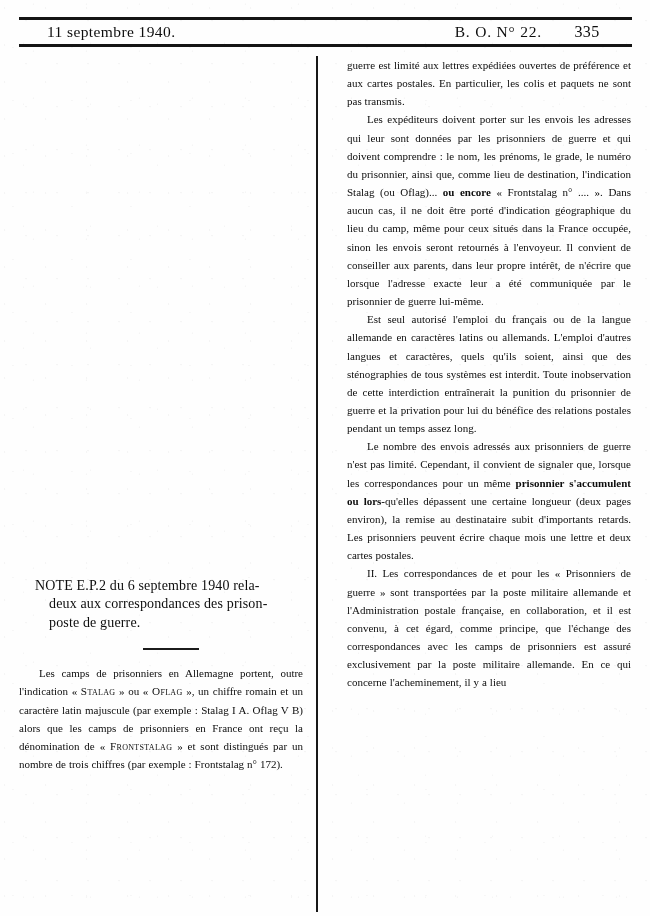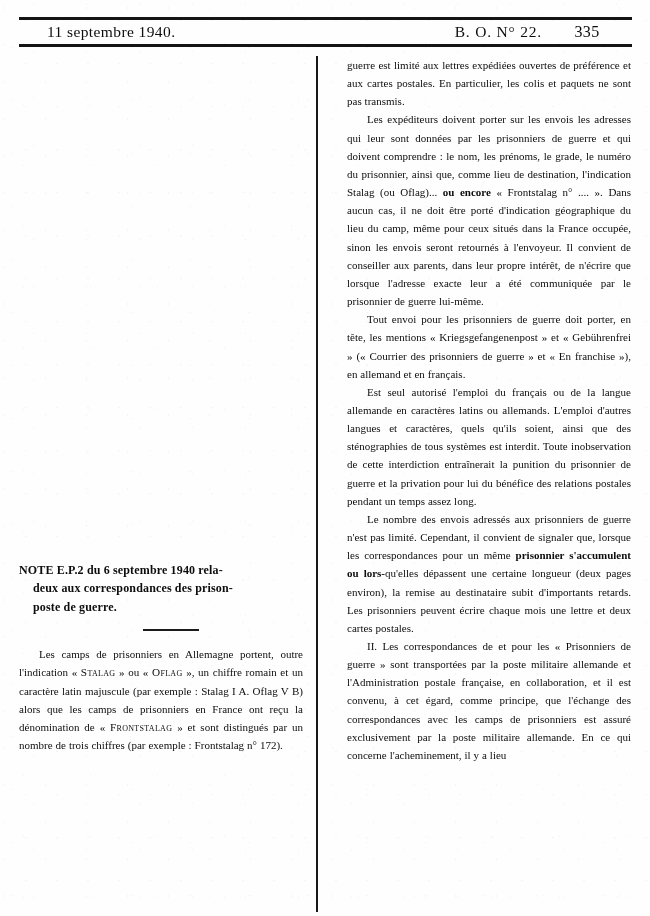--- a/index.html
+++ b/index.html
@@ -100,24 +100,24 @@
     line-height: 18.15px;
     text-align: justify;
     text-indent: 20px;
     -webkit-hyphens: none;
     hyphens: none;
     word-spacing: .2px;
   }
   p.no-indent { text-indent: 0; }
 
   .title {
-    margin: 0;
-    font-size: 12px;
+    margin: 16px;
+    font-size: 14px;
     line-height: 18.4px;
-    font-weight: bold;
+    font-weight: normal;
     text-align: justify;
     text-indent: 0;
     padding-left: 0;
     letter-spacing: .15px;
   }
   .title .cont { display: block; padding-left: 14px; }
 
   .ornament {
     width: 56px;
     height: 2px;
@@ -183,21 +183,20 @@
       <p><span>Les camps de prisonniers en Allemagne portent, outre l'indication « </span><span class="sc">Stalag</span><span> » ou « </span><span class="sc">Oflag</span><span> », un chiffre romain et un caractère latin majuscule (par exemple : Stalag I A. Oflag V B) alors que les camps de prisonniers en France ont reçu la dénomination de « </span><span class="sc">Frontstalag</span><span> » et sont distingués par un nombre de trois chiffres (par exemple : Frontstalag n° 172).</span></p>
 
     </div>
 
     <div class="col col-right">
 
       <p class="no-indent">guerre est limité aux lettres expédiées ouvertes de préférence et aux cartes postales. En particulier, les colis et paquets ne sont pas transmis.</p>
 
       <p><span>Les expéditeurs doivent porter sur les envois les adresses qui leur sont données par les prisonniers de guerre et qui doivent comprendre : le nom, les prénoms, le grade, le numéro du prisonnier, ainsi que, comme lieu de destination, l'indication Stalag (ou Oflag)... </span><span class="bolder">ou encore</span><span> « Frontstalag n° .... ». Dans aucun cas, il ne doit être porté d'indication géographique du lieu du camp, même pour ceux situés dans la France occupée, sinon les envois seront retournés à l'envoyeur. Il convient de conseiller aux parents, dans leur propre intérêt, de n'écrire que lorsque l'adresse exacte leur a été communiquée par le prisonnier de guerre lui-même.</span></p>
 
-      <p>Tout envoi pour les prisonniers de guerre doit porter, en tête, les mentions « Kriegsgefangenenpost » et « Gebührenfrei » (« Courrier des prisonniers de guerre » et « En franchise »), en allemand et en français.</p>
 
       <p>Est seul autorisé l'emploi du français ou de la langue allemande en caractères latins ou allemands. L'emploi d'autres langues et caractères, quels qu'ils soient, ainsi que des sténographies de tous systèmes est interdit. Toute inobservation de cette interdiction entraînerait la punition du prisonnier de guerre et la privation pour lui du bénéfice des relations postales pendant un temps assez long.</p>
 
       <p><span>Le nombre des envois adressés aux prisonniers de guerre n'est pas limité. Cependant, il convient de signaler que, lorsque les correspondances pour un même </span><span class="bolder">prisonnier s'accumulent ou lors-</span><span>qu'elles dépassent une certaine longueur (deux pages environ), la remise au destinataire subit d'importants retards. Les prisonniers peuvent écrire chaque mois une lettre et deux cartes postales.</span></p>
 
       <p>II. Les correspondances de et pour les « Prisonniers de guerre » sont transportées par la poste militaire allemande et l'Administration postale française, en collaboration, et il est convenu, à cet égard, comme principe, que l'échange des correspondances avec les camps de prisonniers est assuré exclusivement par la poste militaire allemande. En ce qui concerne l'acheminement, il y a lieu</p>
     </div>
   </div>
 
   <div class="grain"></div>

